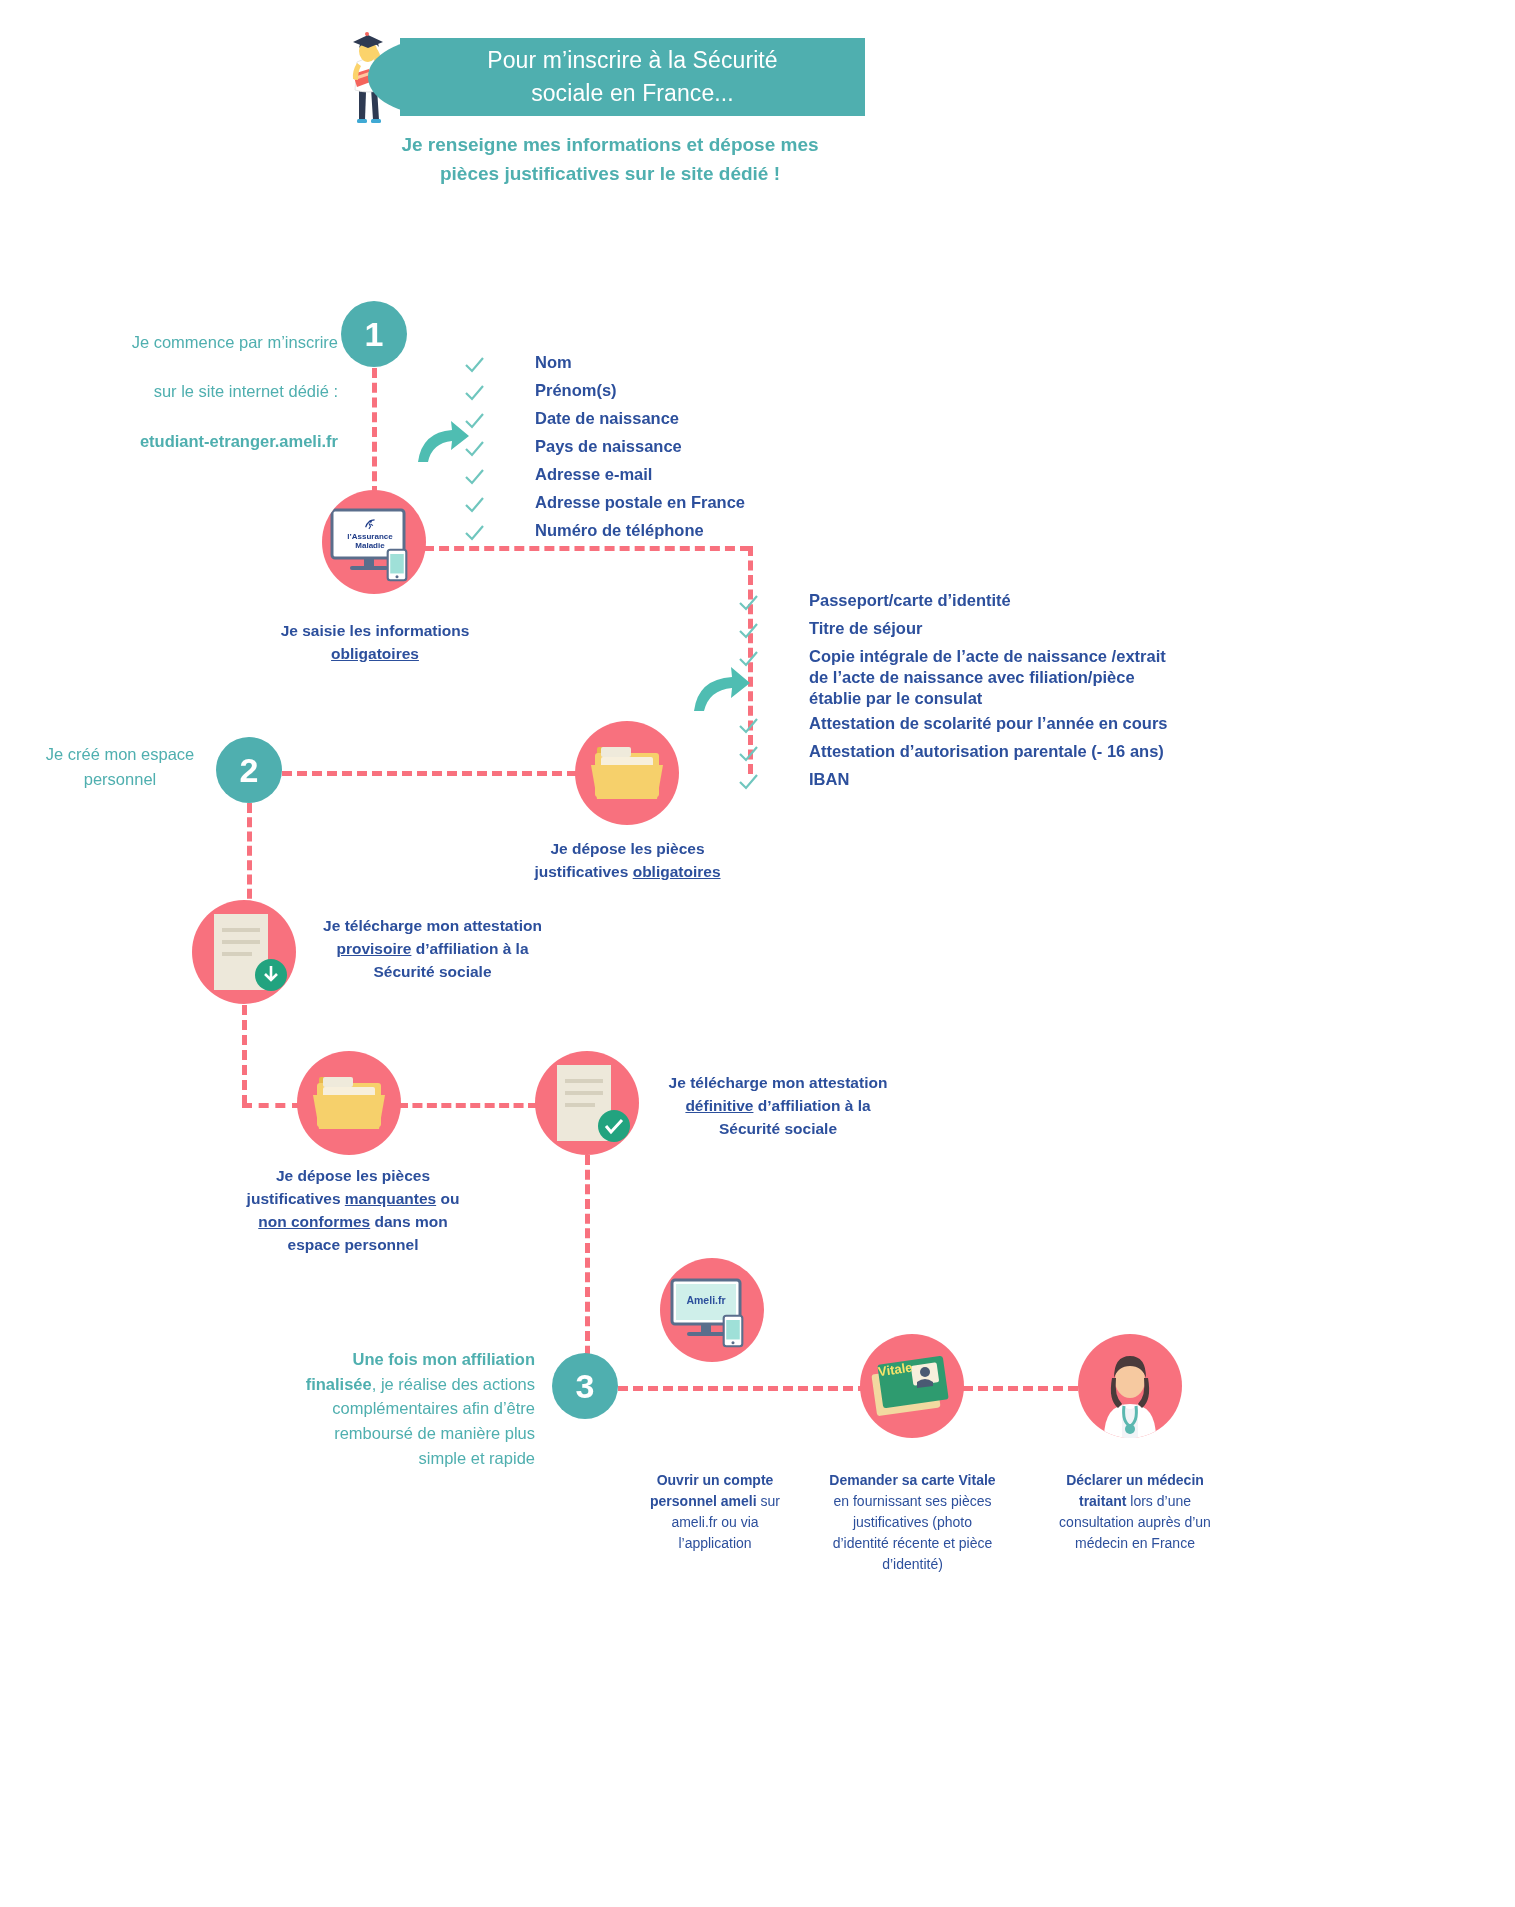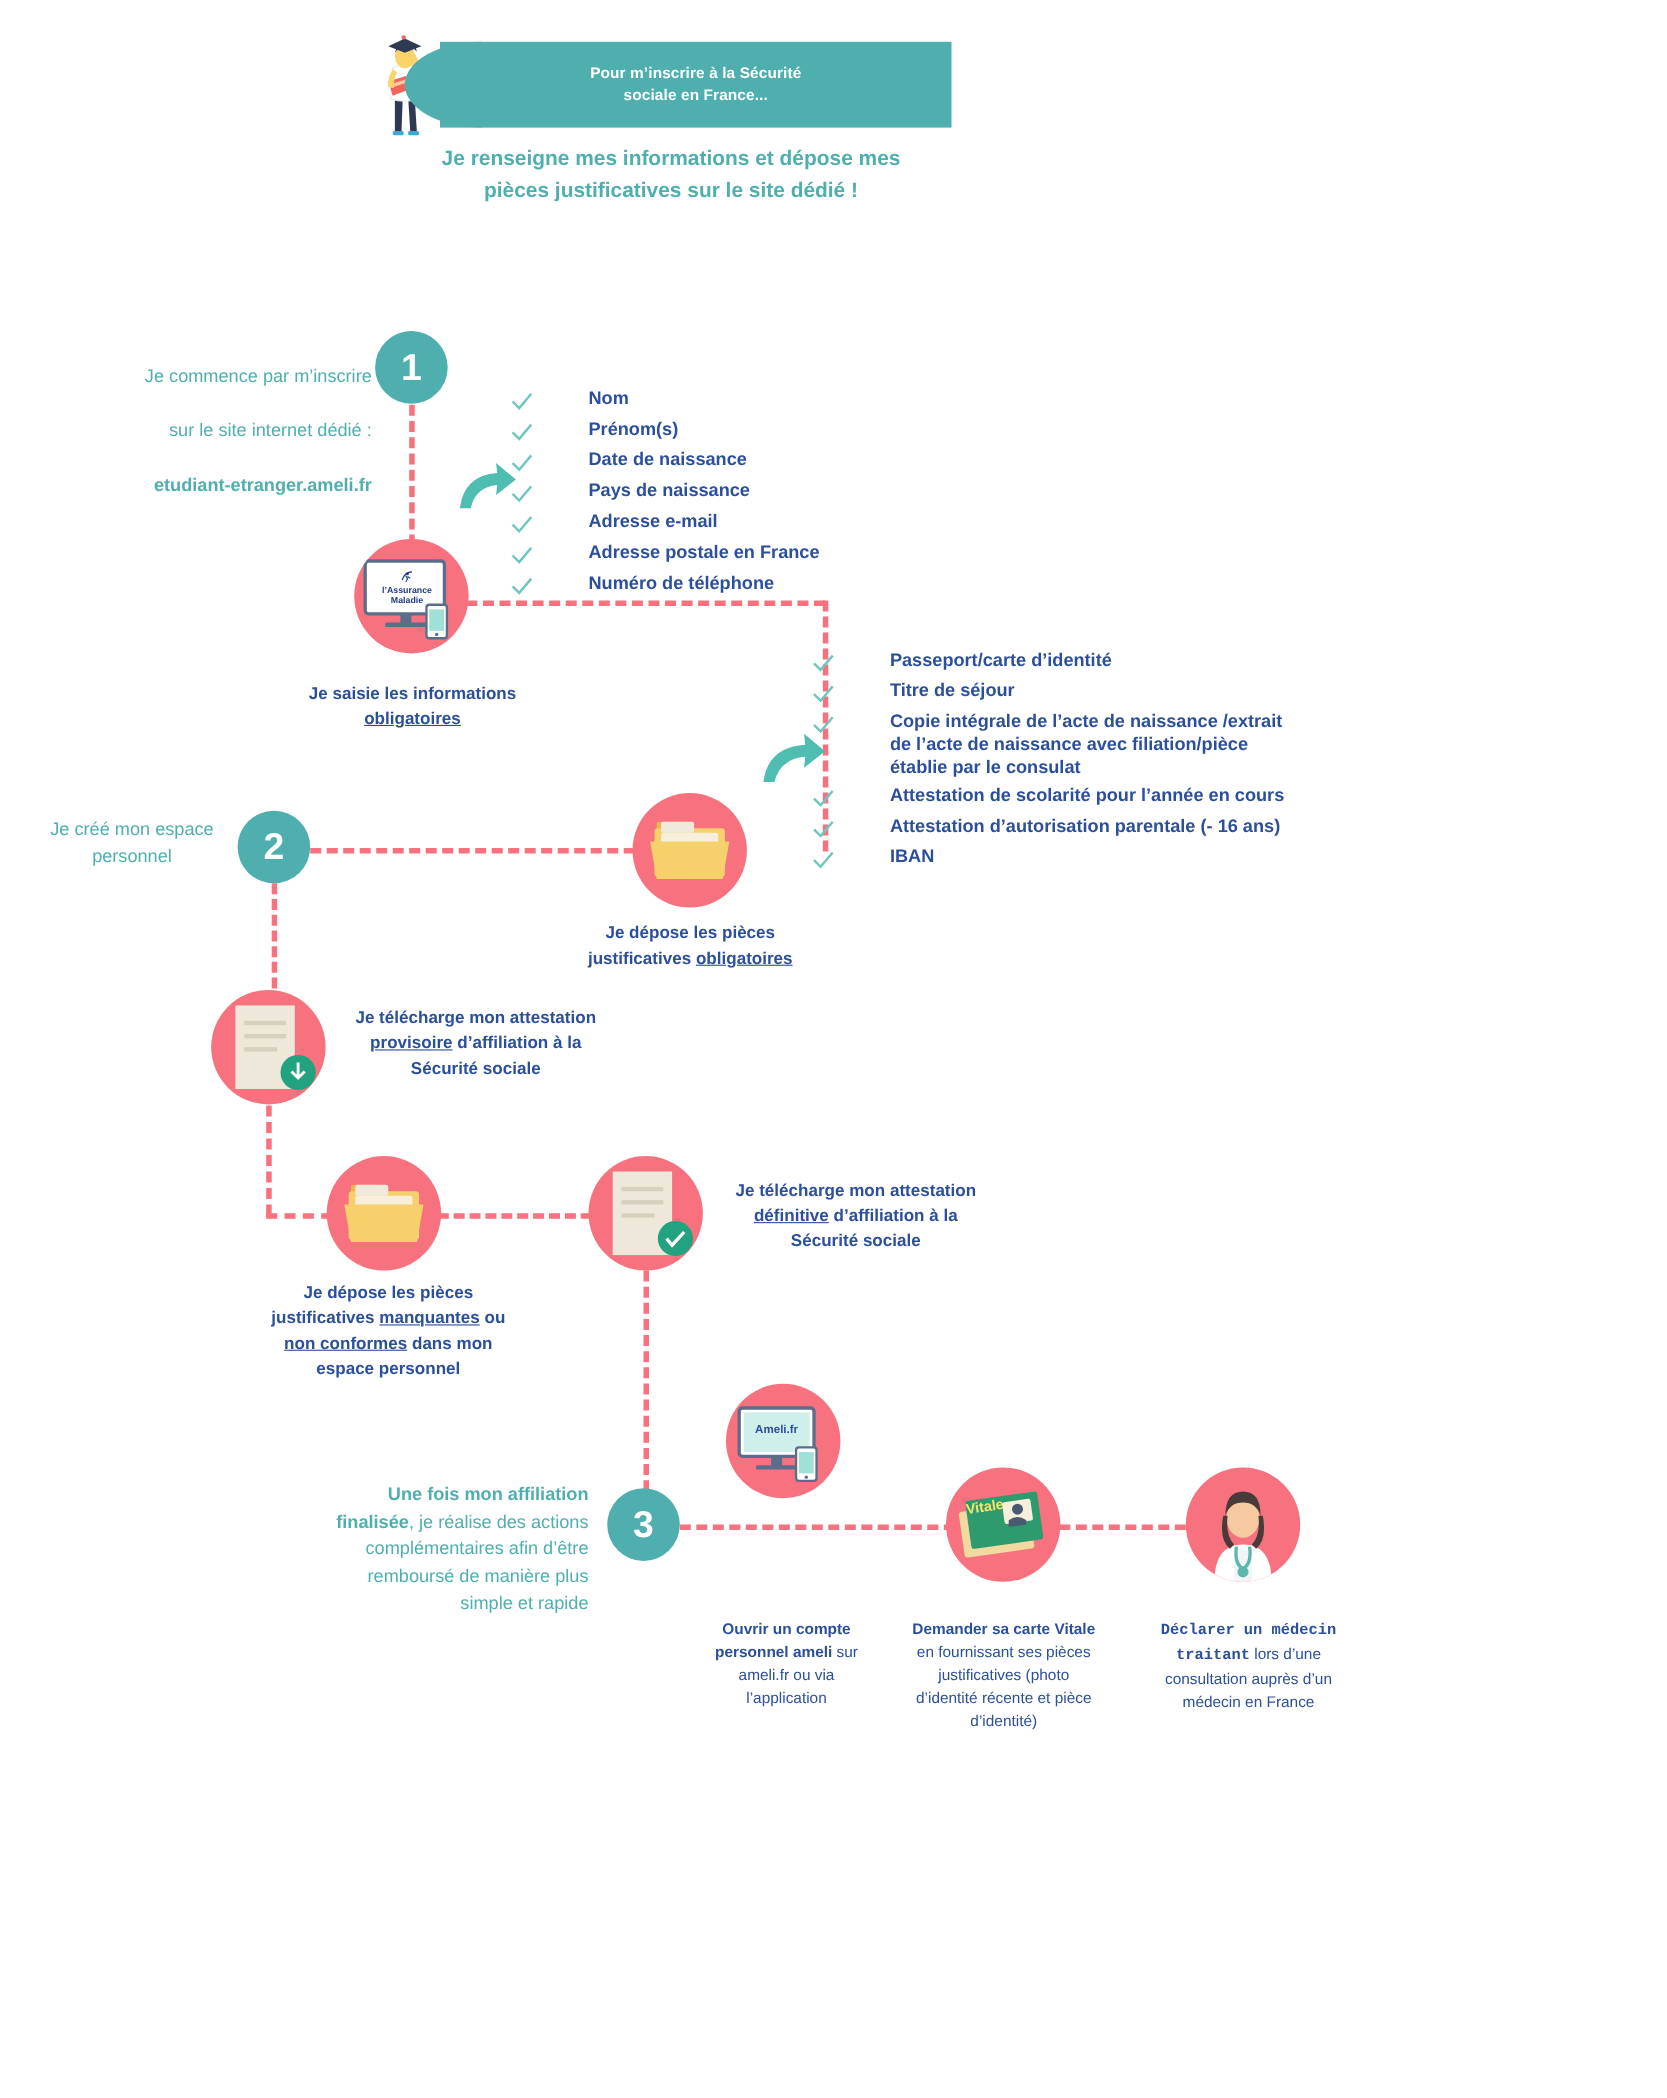--- a/index.html
+++ b/index.html
@@ -25,22 +25,22 @@
   }
   .banner-notch {
     position:absolute; left: 368px; top: 38px;
     width: 70px; height: 78px;
     background:#4FAFAF;
     border-top-left-radius: 70px 39px;
     border-bottom-left-radius: 70px 39px;
   }
   .banner-text {
     color: #ffffff;
-    font-size: 14px;
-    font-weight: bold;
+    font-size: 23px;
+    font-weight: normal;
     line-height: 1.42;
     white-space: pre-line;
     letter-spacing: .1px;
   }
   .subtitle {
     position:absolute; left: 330px; top: 131px;
     width: 560px; text-align:center;
     color:#4FAFAF; font-weight:bold; font-size:19px; line-height:1.5;
     white-space: pre-line;
   }
@@ -492,19 +492,19 @@
         <ellipse cx="52" cy="46" rx="15" ry="18" fill="#F6C9A0"></ellipse>
         <path d="M36 44 q0 -22 16 -22 q16 0 16 22 q-4 -12 -16 -12 q-12 0 -16 12 Z" fill="#4A3B3B"></path>
         <path d="M34 44 q-4 22 6 30 l4 -4 q-8 -8 -6 -26 Z" fill="#4A3B3B"></path>
         <path d="M70 44 q4 22 -6 30 l-4 -4 q8 -8 6 -26 Z" fill="#4A3B3B"></path>
         <path d="M46 72 q-2 16 6 20 q8 -4 6 -20" stroke="#5BB8B0" stroke-width="3" fill="none"></path>
         <circle cx="52" cy="95" r="5" fill="#5BB8B0"></circle>
       </g>
     </svg>
   </div>
   <div class="small-cap" style="left:1030px; top:1470px; width:210px;">
-    <b style="white-space:pre-line;font-family:Liberation Mono, monospace;">Déclarer un médecin
+    <b style="white-space:pre-line;">Déclarer un médecin
 traitant</b><span style="white-space:pre-line;"> lors d’une
 consultation auprès d’un
 médecin en France</span>
   </div>
 
 </div>
 
 </body></html>

